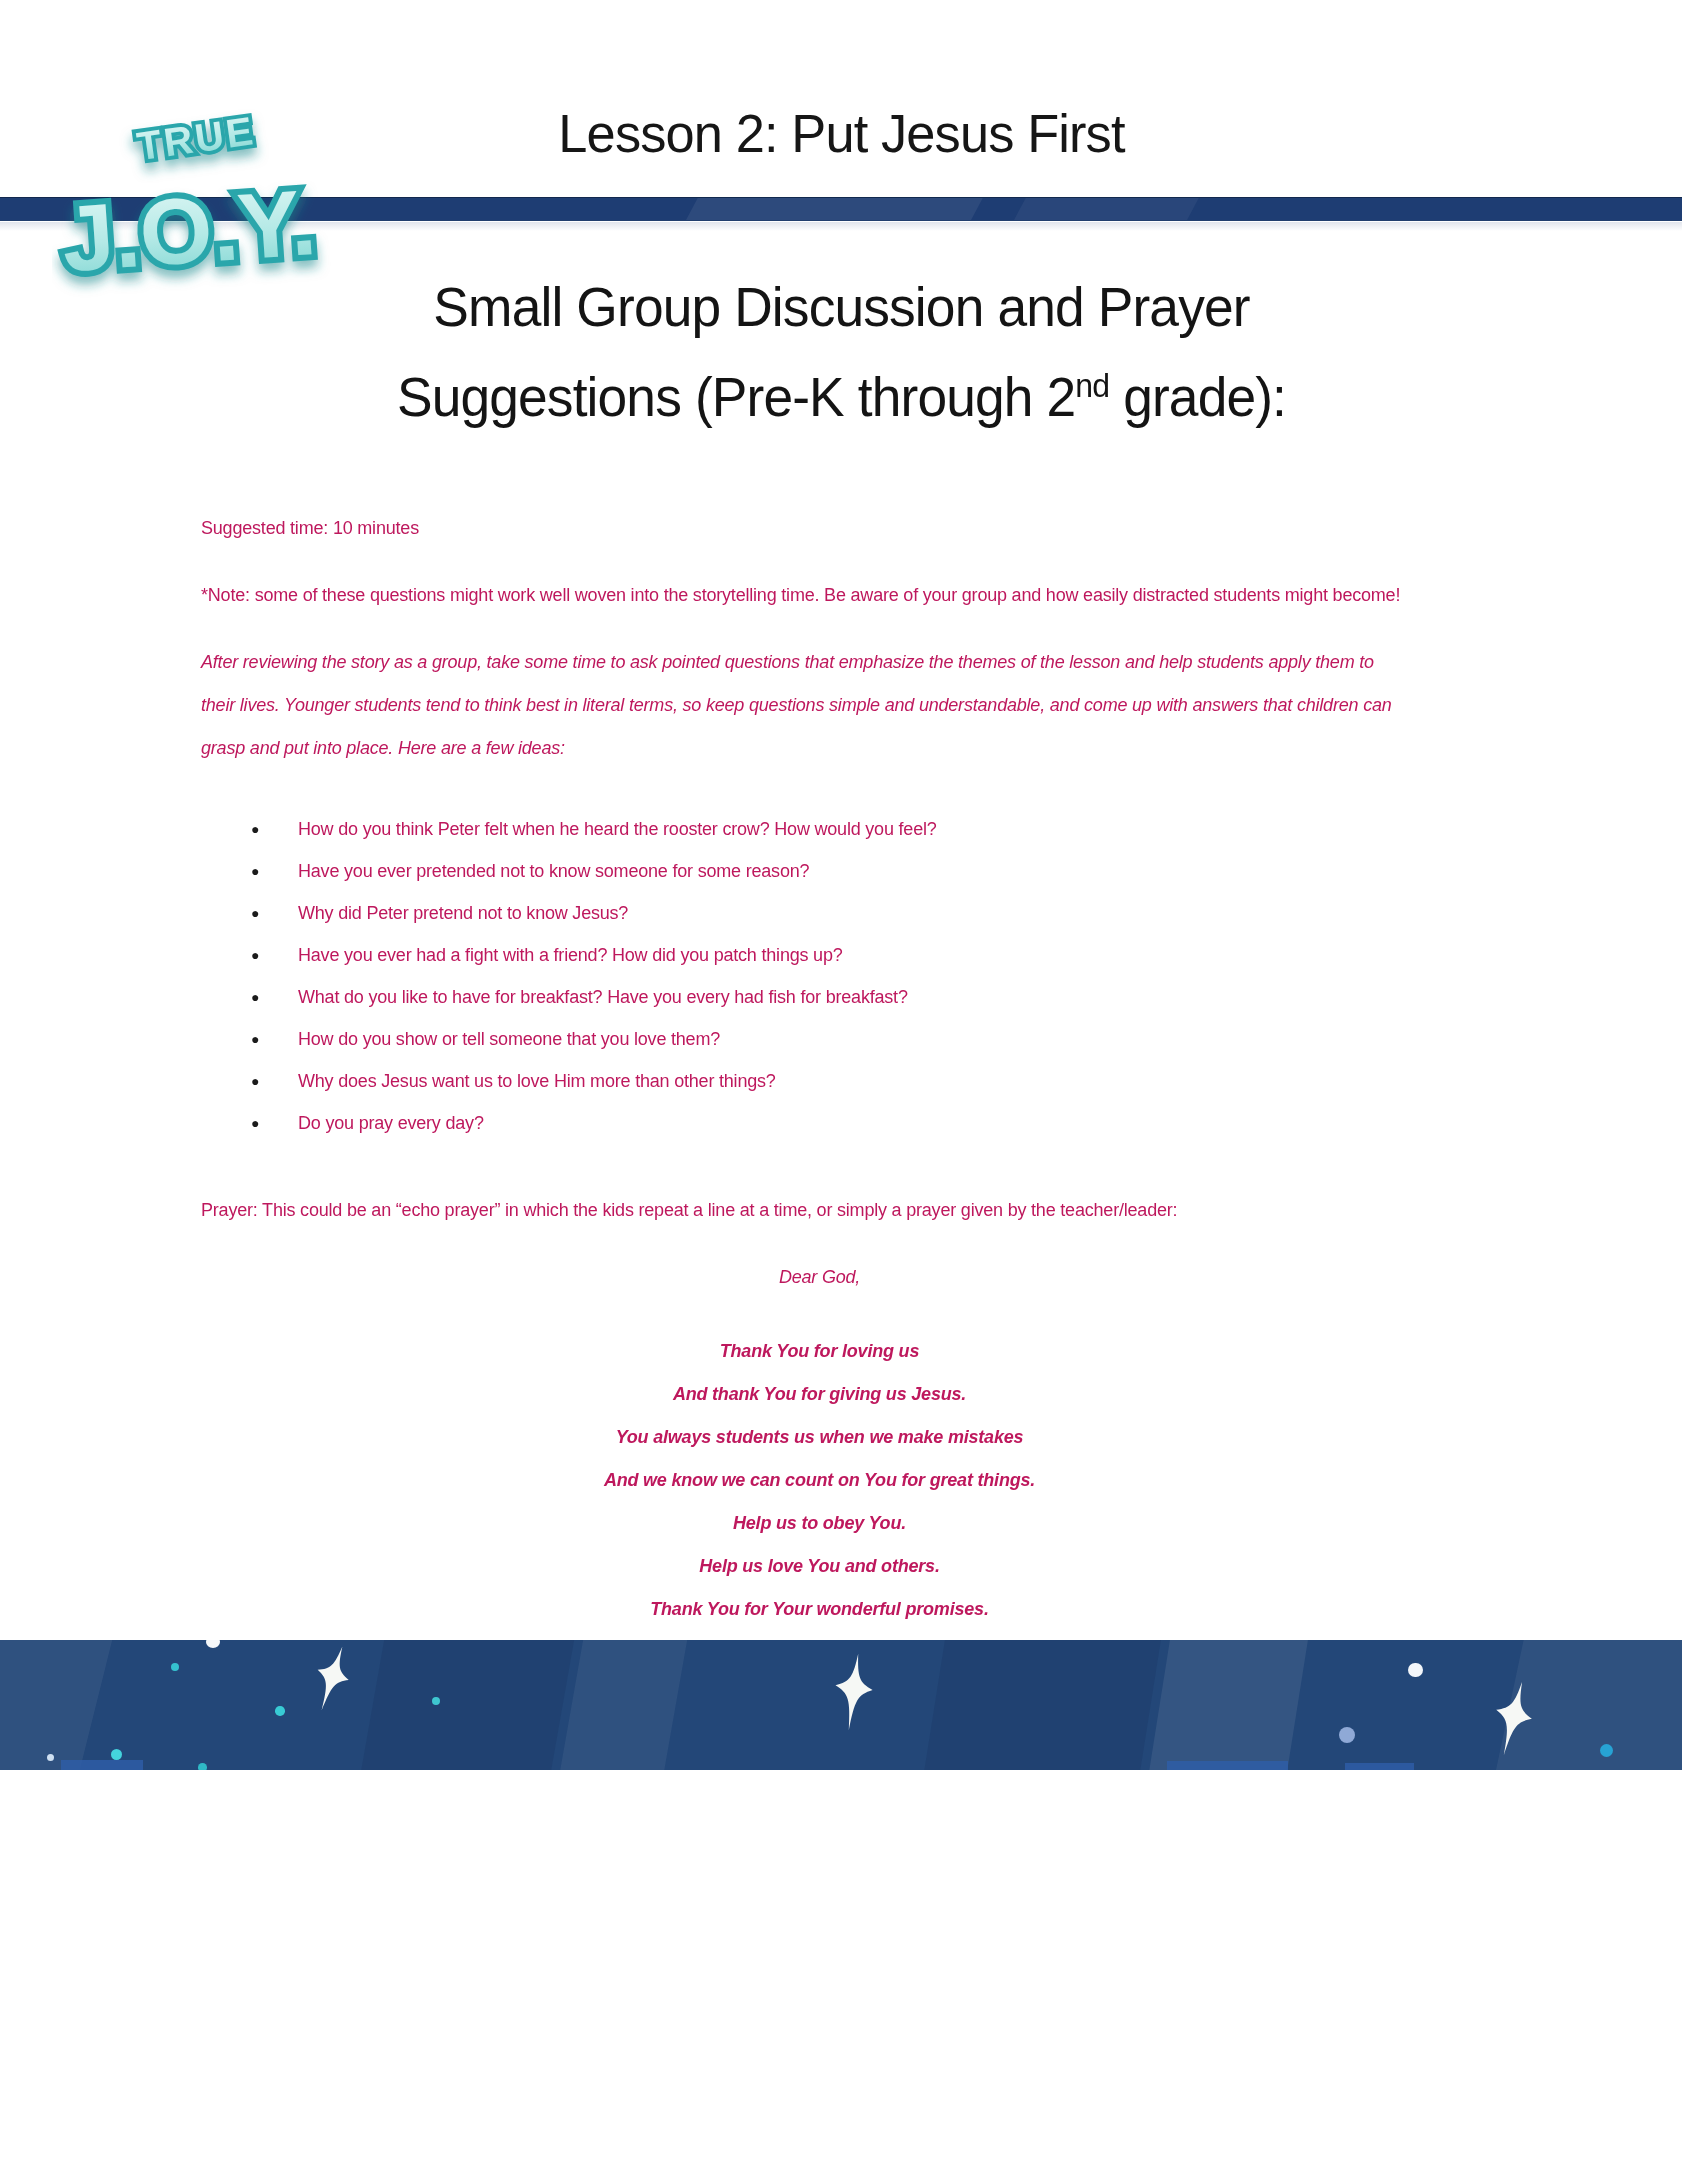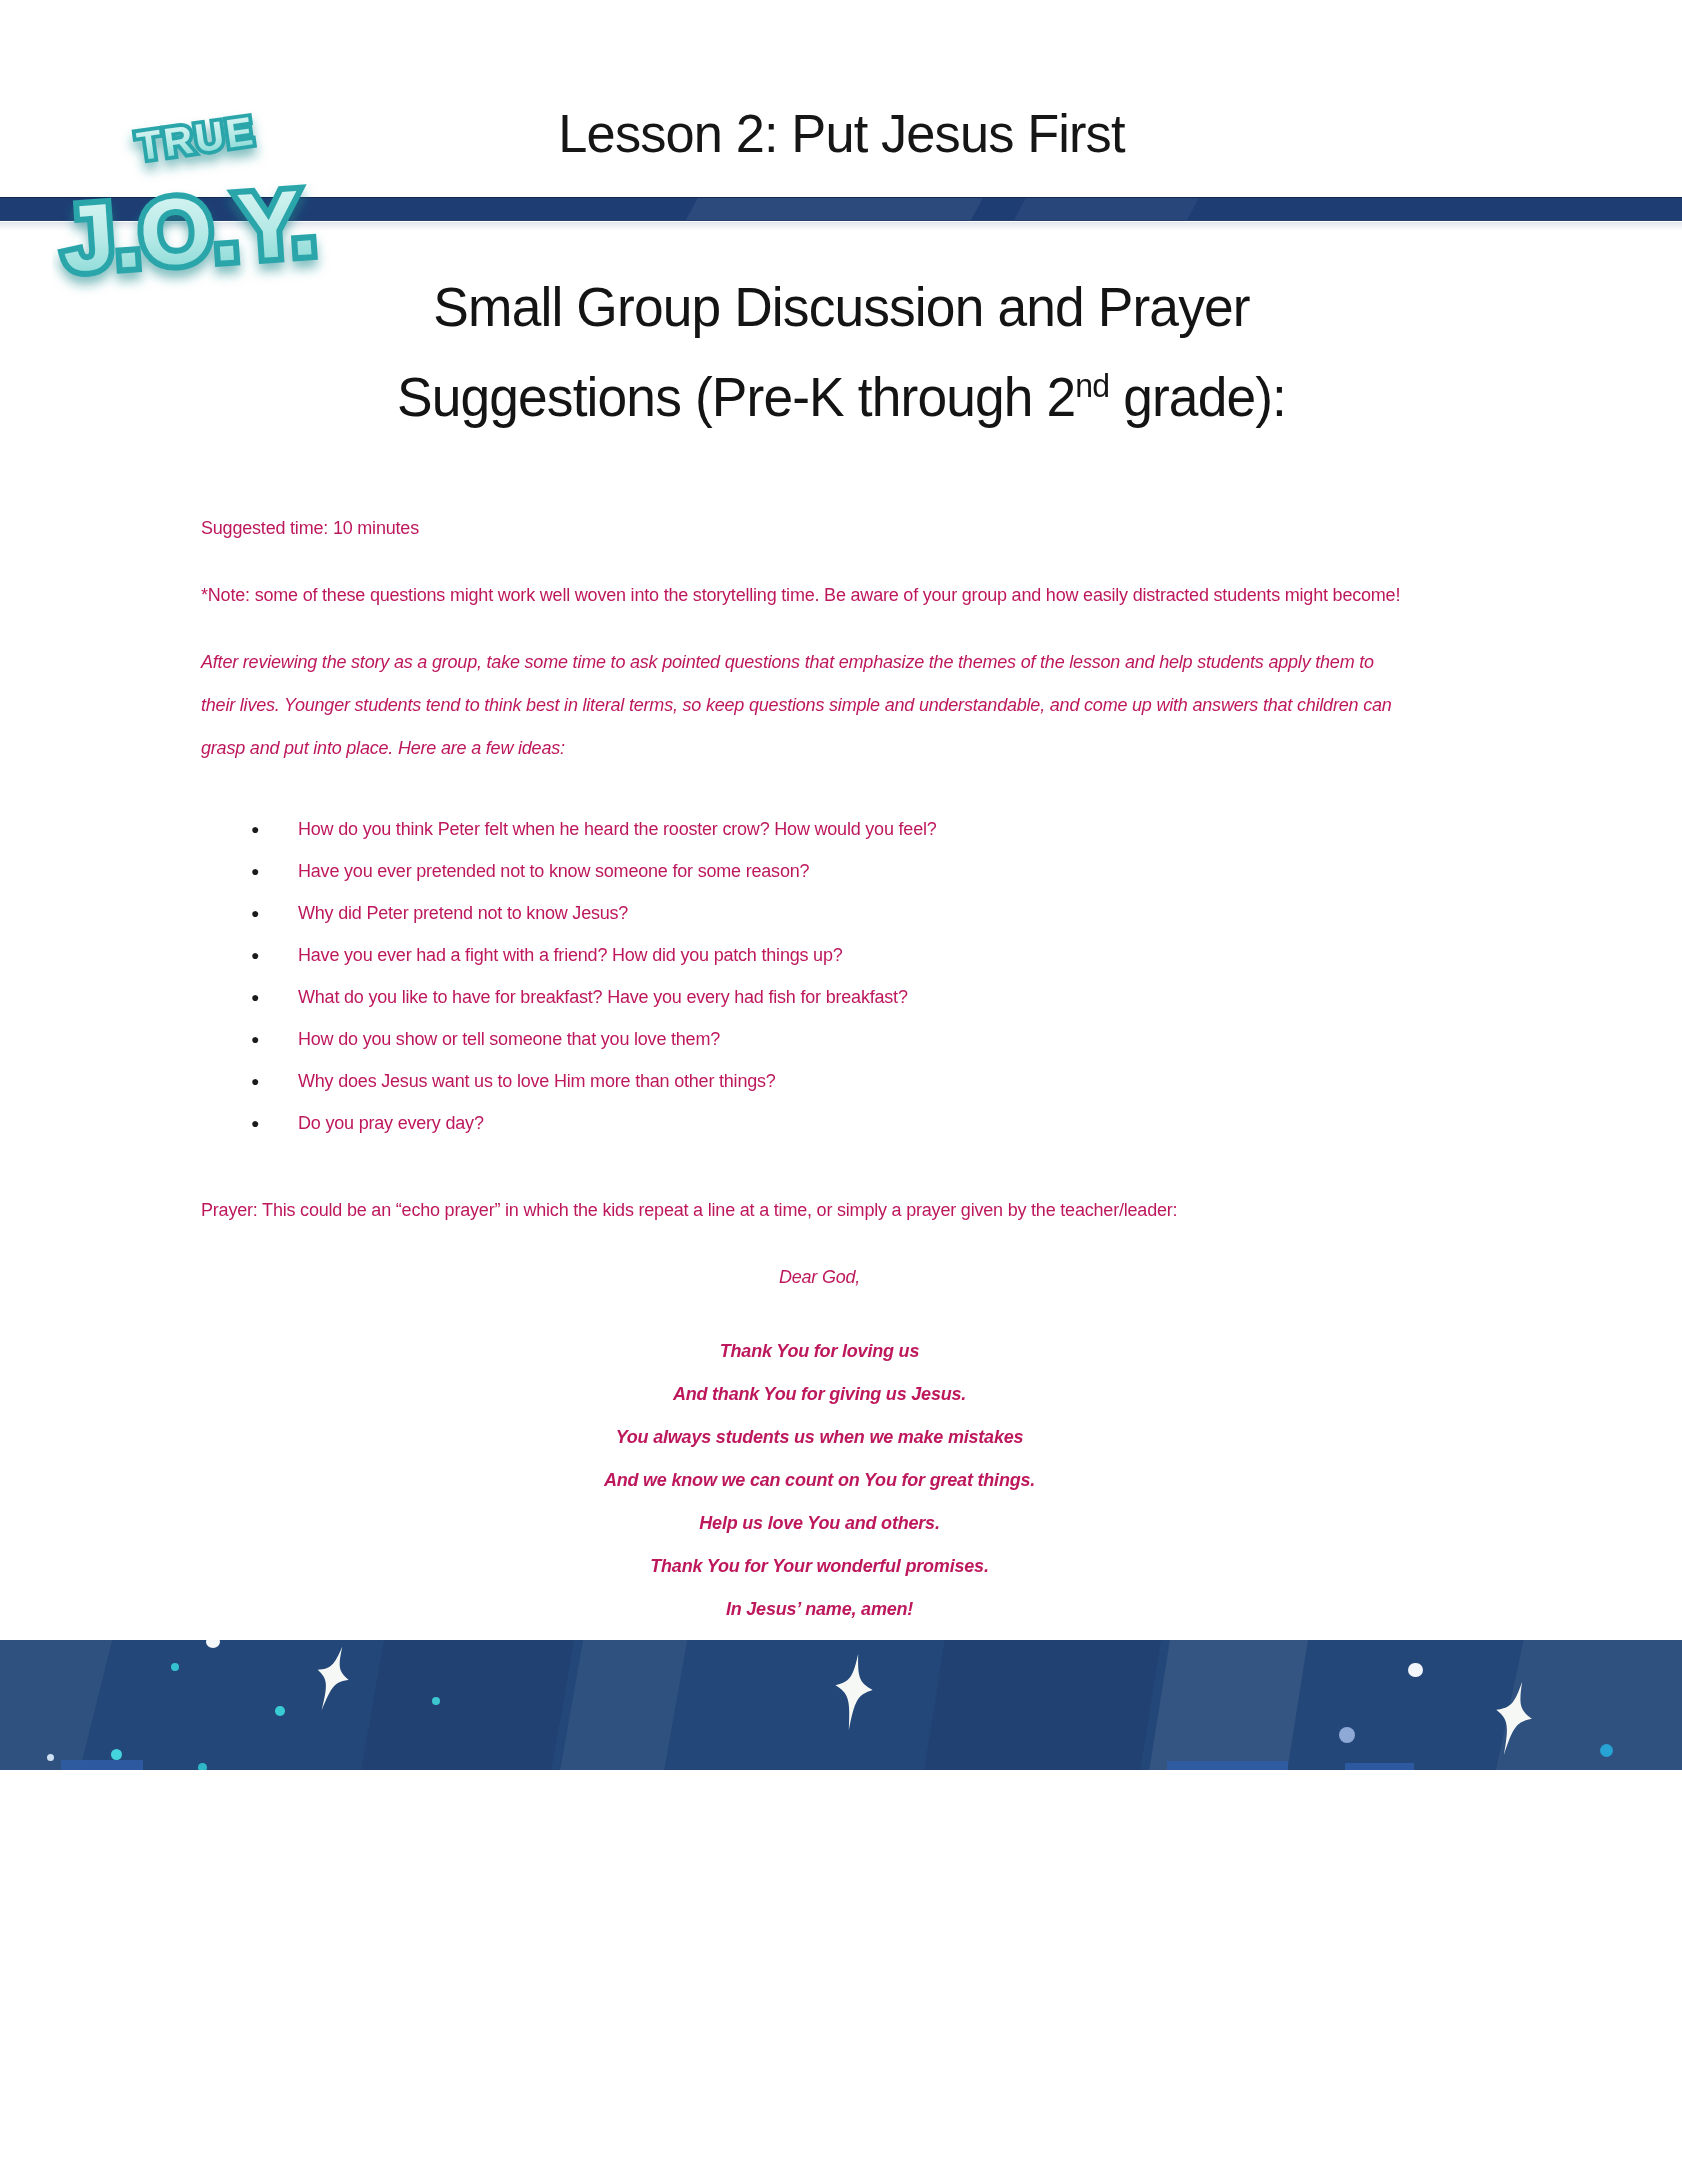--- a/index.html
+++ b/index.html
@@ -192,20 +192,21 @@
 
     <p class="p-prayer-intro">Prayer: This could be an “echo prayer” in which the kids repeat a line at a time, or simply a prayer given by the teacher/leader:</p>
 
     <div class="prayer">
       <p class="salutation">Dear God,</p>
       <div class="lines">
         <p>Thank You for loving us</p>
         <p>And thank You for giving us Jesus.</p>
         <p>You always students us when we make mistakes</p>
         <p>And we know we can count on You for great things.</p>
+        <p>Help us to obey You.</p>
         <p>Help us love You and others.</p>
         <p>Thank You for Your wonderful promises.</p>
         <p>In Jesus’ name, amen!</p>
       </div>
     </div>
   </div>
 
   <div class="footer">
     <div class="ray r1"></div>
     <div class="ray r2"></div>

